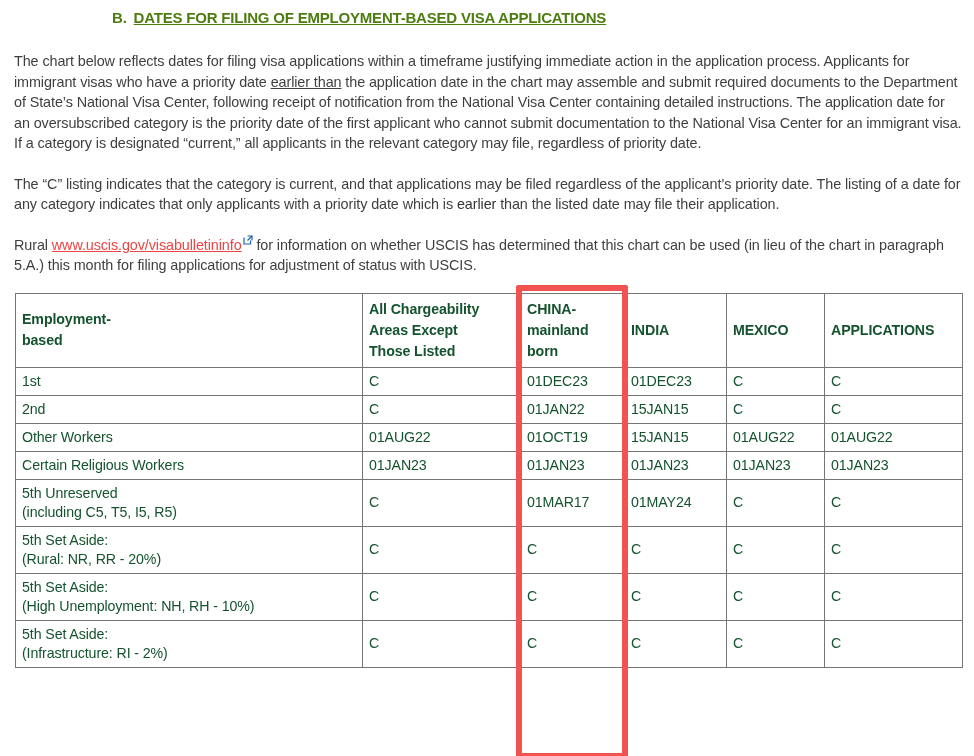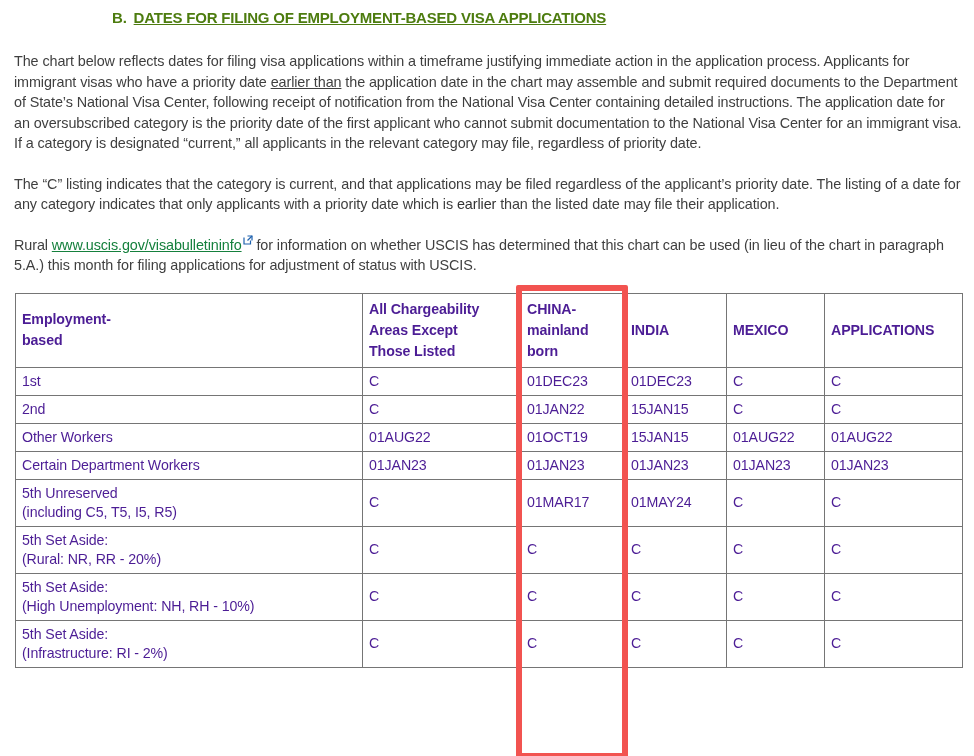--- a/index.html
+++ b/index.html
@@ -26,40 +26,40 @@
     line-height: 20.5px;
     letter-spacing: -0.1px;
     color: #3f3f3f;
   }
   .para.p1 { margin-top: 25px; }
   .para.p2 { margin-top: 20px; }
   .para.p3 { margin-top: 20px; }
   .underlined { text-decoration: underline; margin-top: 8px; }
   .boldword { font-weight: normal; color: #333333; }
   a.link {
-    color: #15803d;
+    color: #ef4444;
     text-decoration: underline;
     cursor: pointer;
   }
   .ext-icon {
     display: inline-block;
     vertical-align: 5px;
     margin-left: 1px;
     line-height: 0;
   }
   .table-wrap {
     position: relative;
     margin: 17px 12px 0 15px;
   }
   table.filing-table {
     border-collapse: collapse;
     table-layout: fixed;
     width: 947px;
     font-size: 14.2px;
-    color: #4c1d95;
+    color: #14532d;
     letter-spacing: -0.1px;
   }
   table.filing-table th, table.filing-table td {
     border: 1px solid #757575;
     text-align: left;
     vertical-align: middle;
     padding: 4px 6px;
     line-height: 19px;
     overflow: hidden;
     white-space: nowrap;
@@ -145,21 +145,21 @@
         </tr>
         <tr>
           <td>Other Workers</td>
           <td>01AUG22</td>
           <td>01OCT19</td>
           <td>15JAN15</td>
           <td>01AUG22</td>
           <td>01AUG22</td>
         </tr>
         <tr>
-          <td>Certain Department Workers</td>
+          <td>Certain Religious Workers</td>
           <td>01JAN23</td>
           <td>01JAN23</td>
           <td>01JAN23</td>
           <td>01JAN23</td>
           <td>01JAN23</td>
         </tr>
         <tr>
           <td>5th Unreserved<br>(including C5, T5, I5, R5)</td>
           <td>C</td>
           <td>01MAR17</td>

